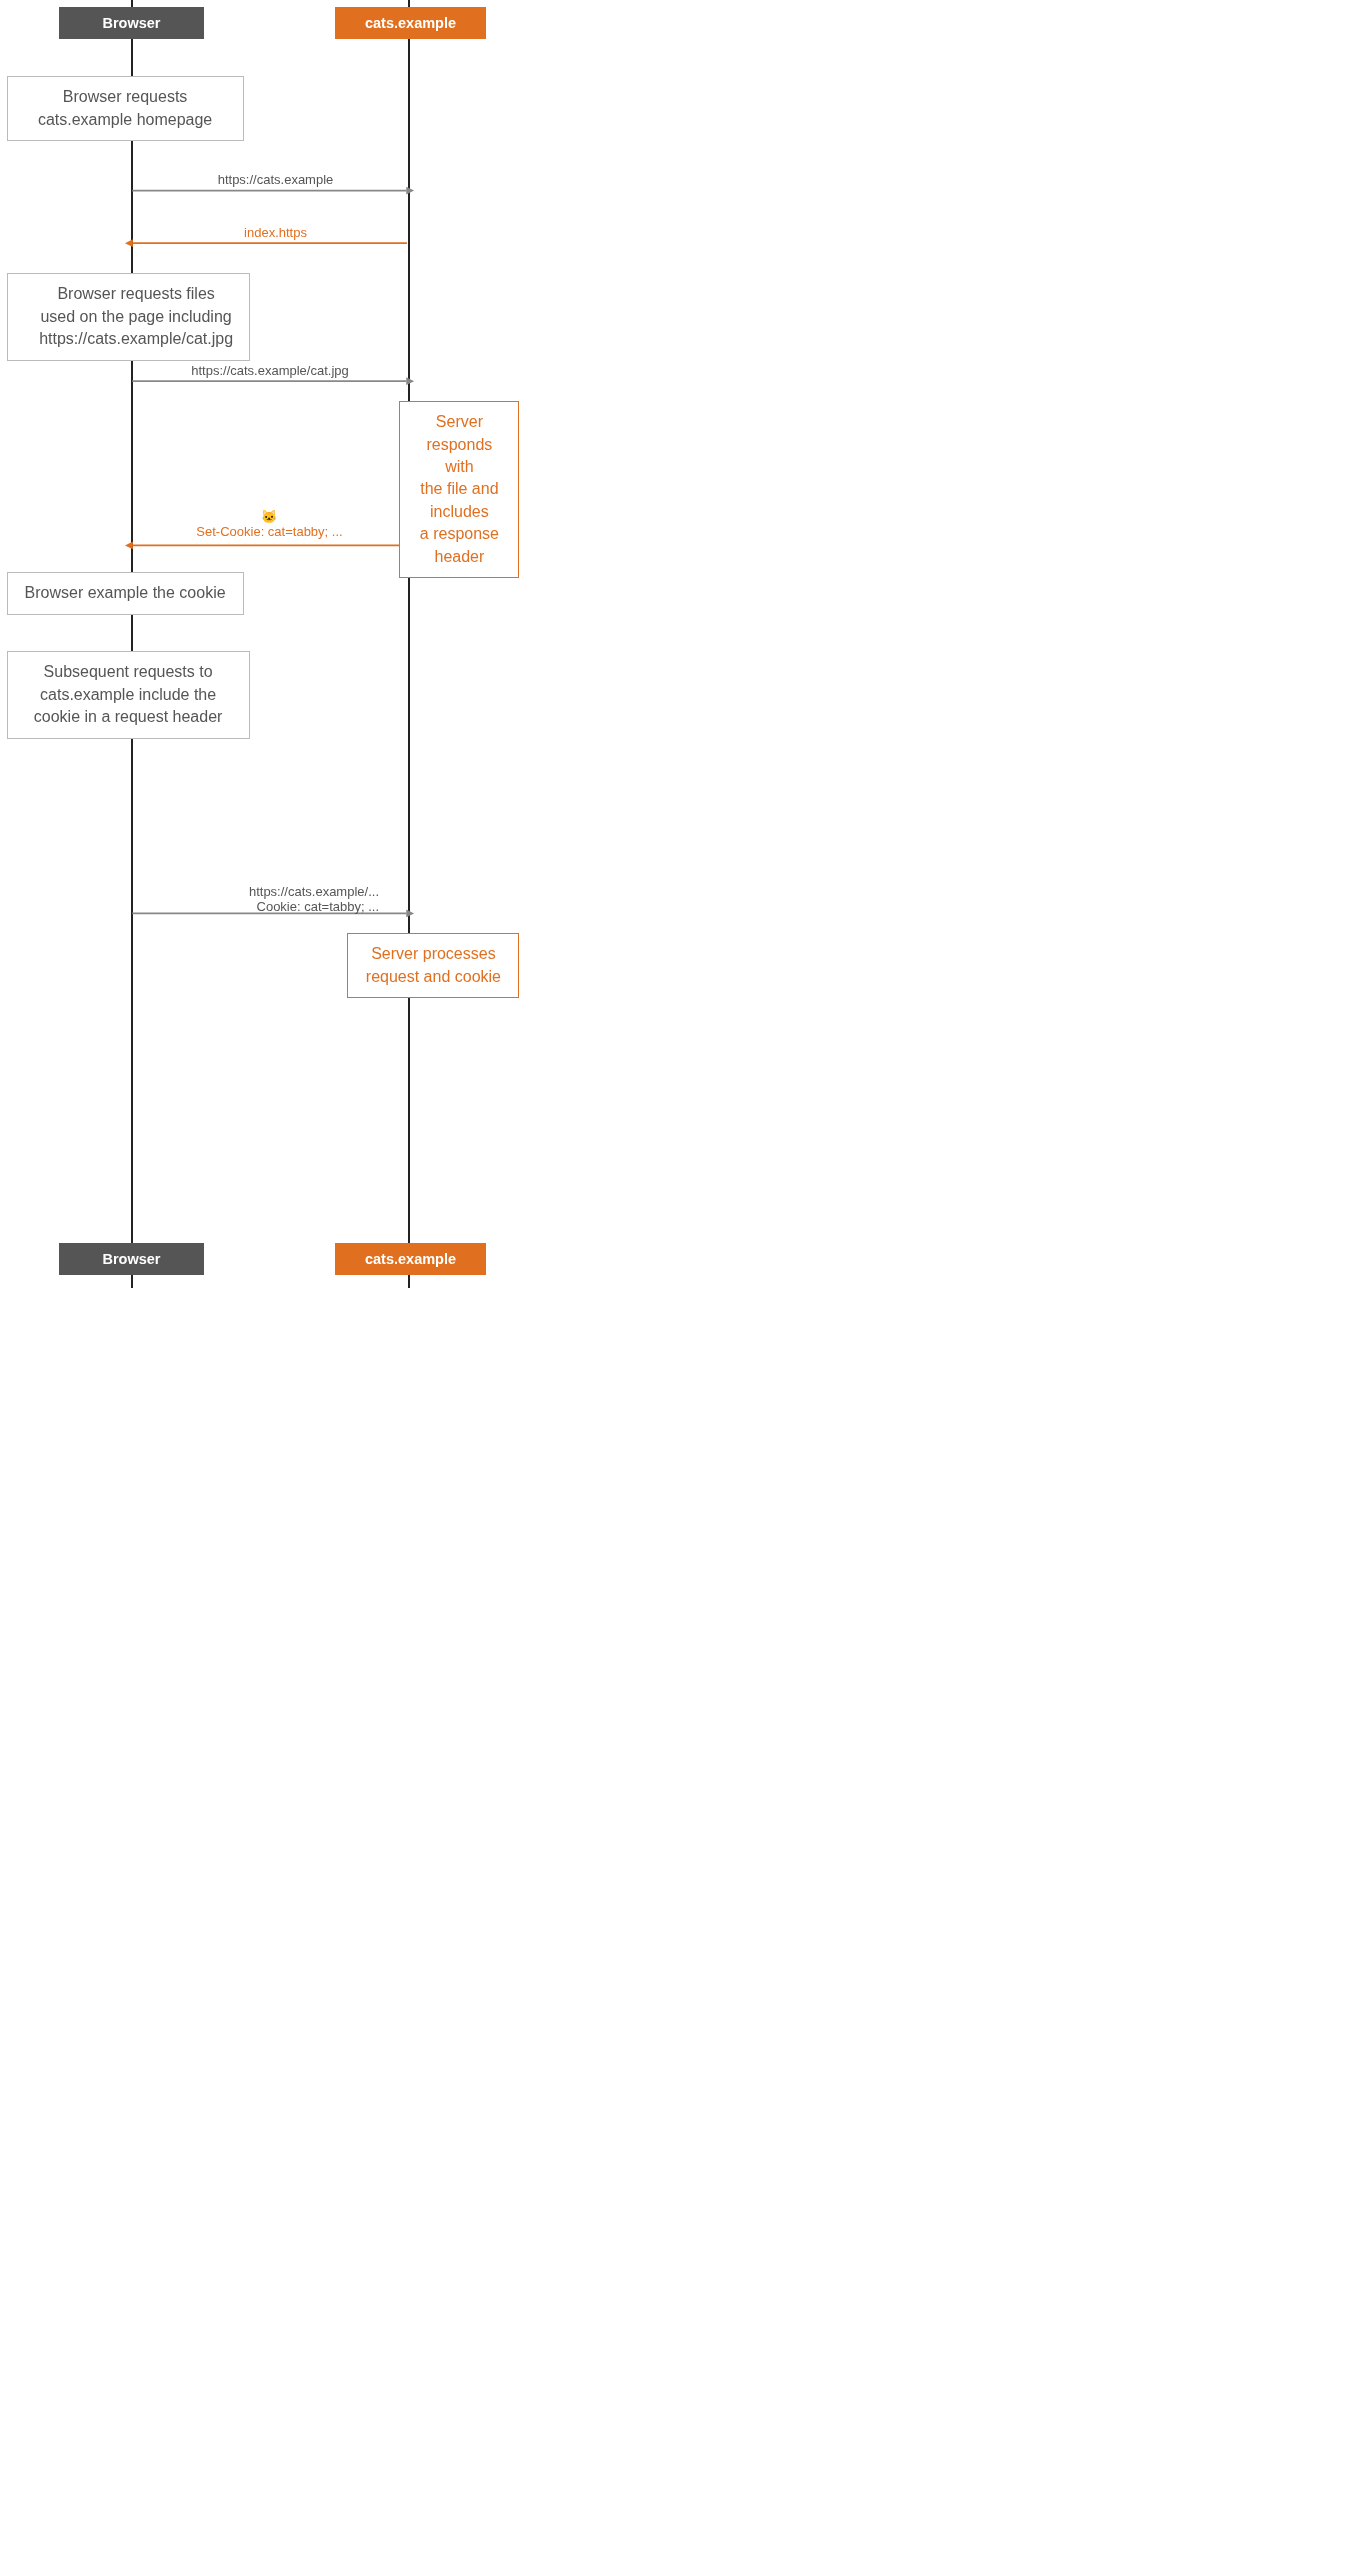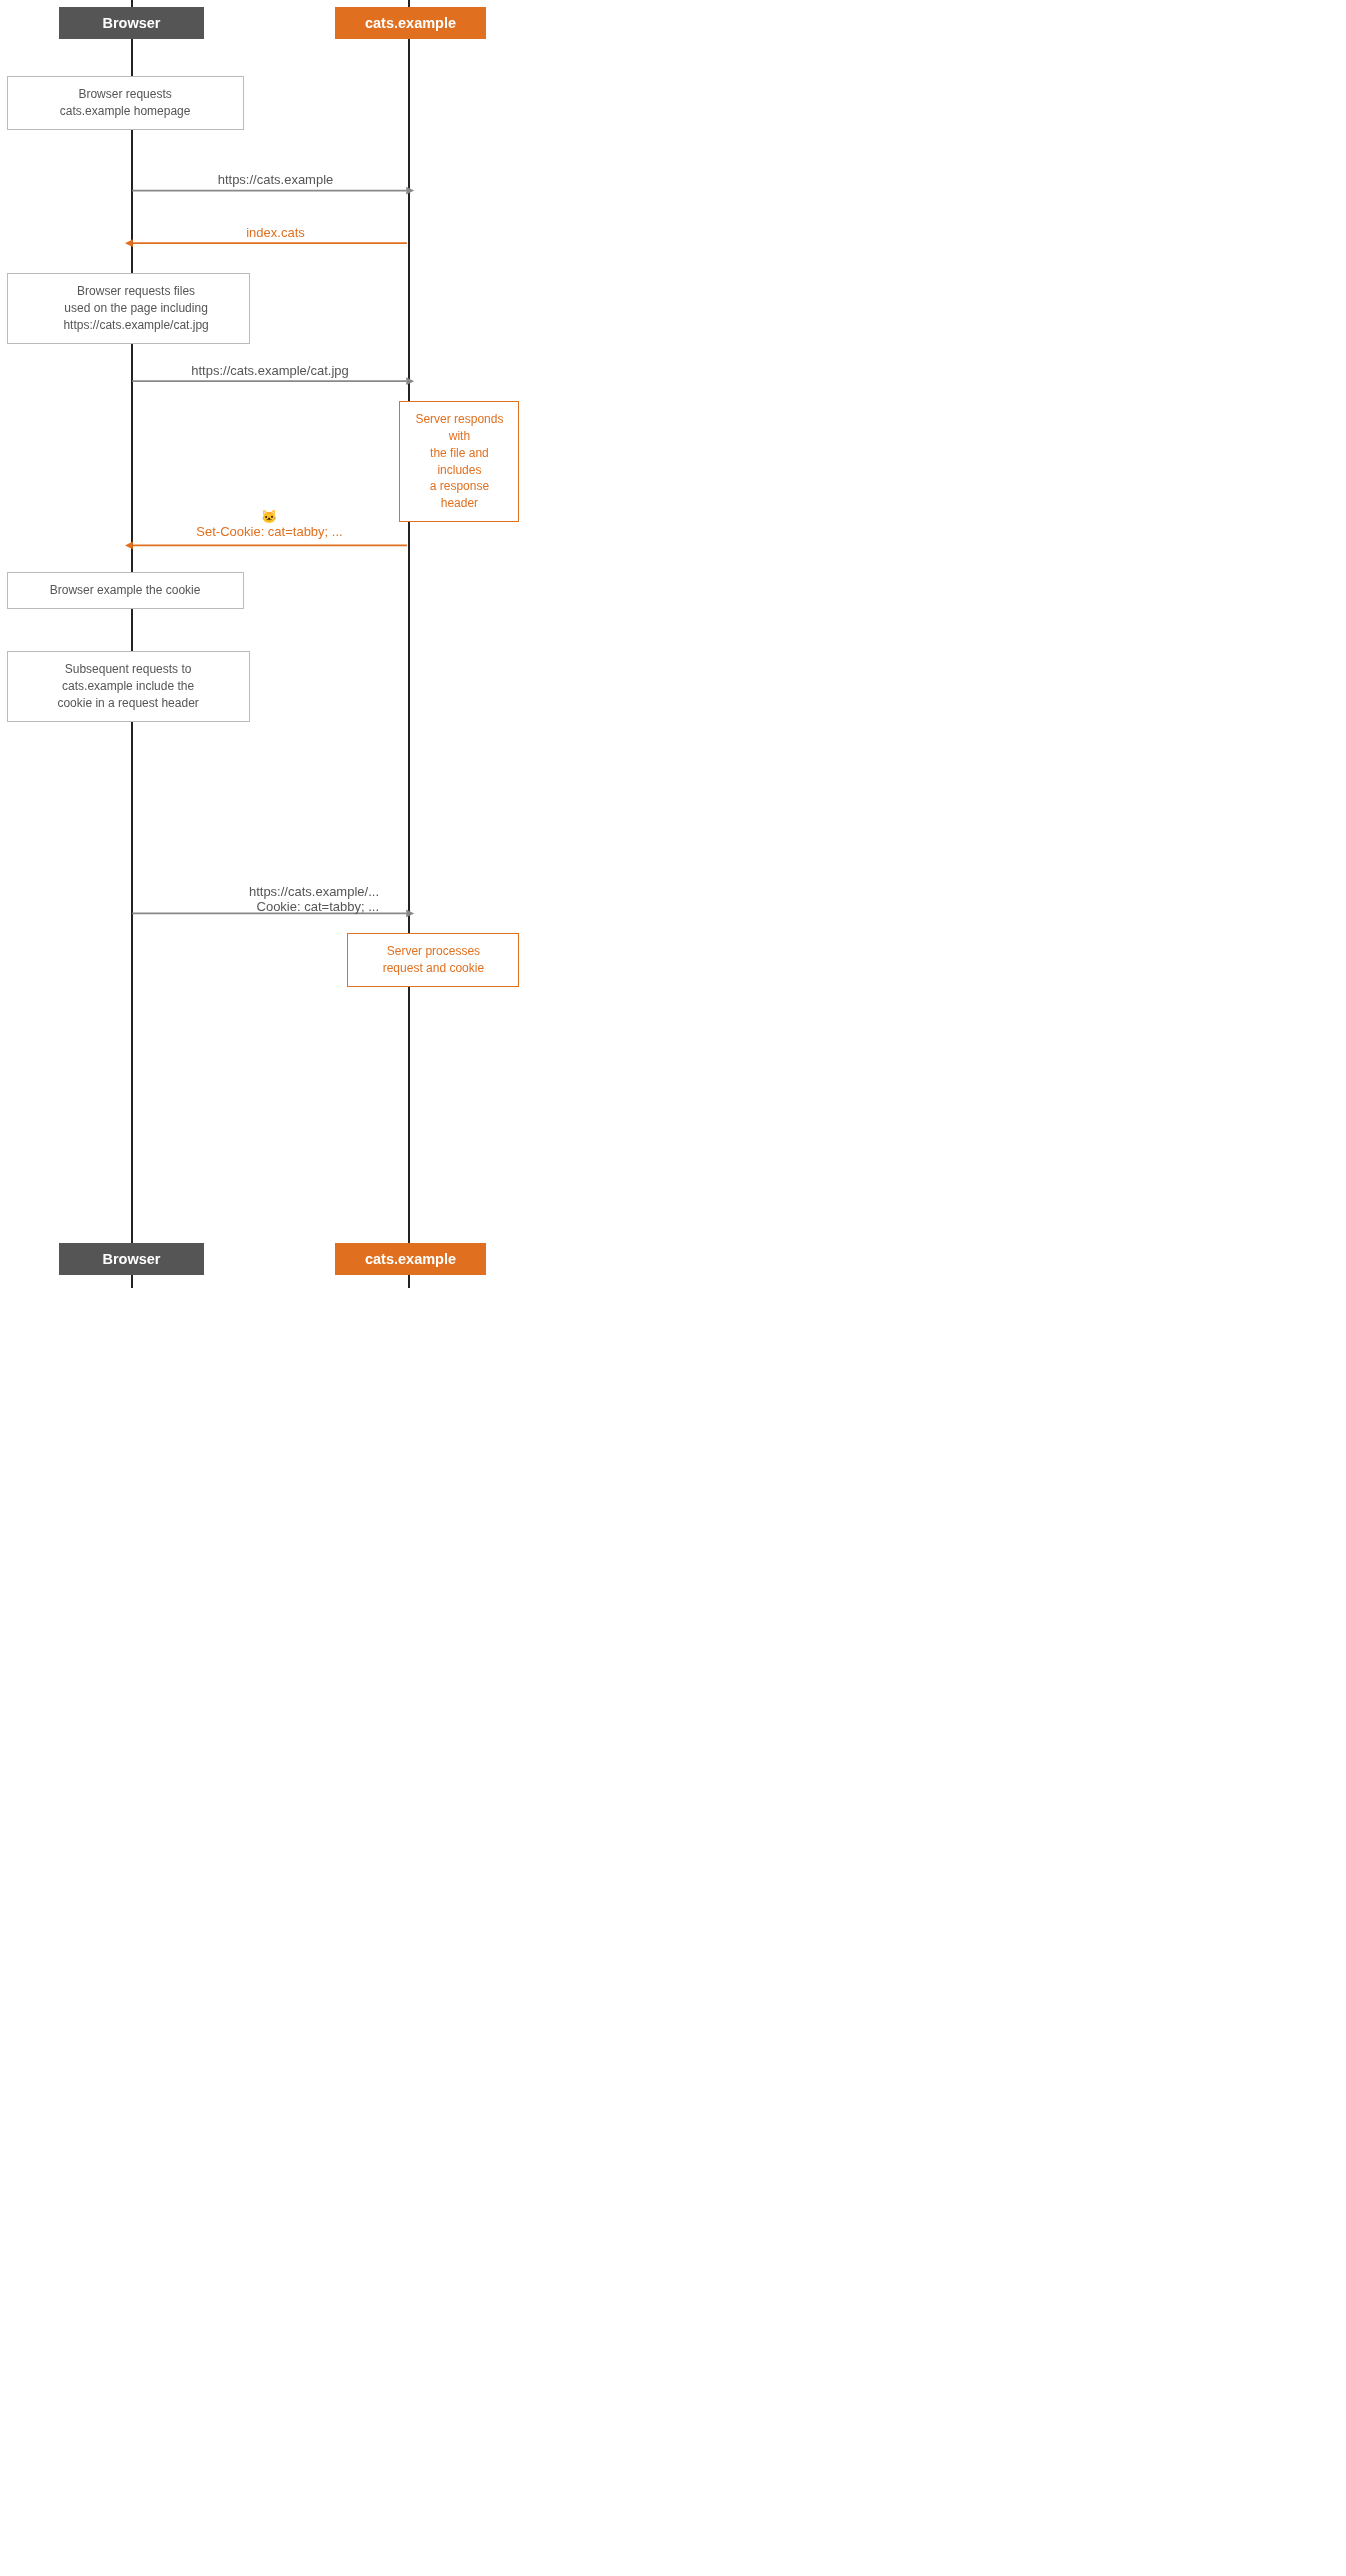--- a/index.html
+++ b/index.html
@@ -78,21 +78,21 @@
       background: #e07020;
       width: 151px;
     }
 
     
     .note-box {
       position: absolute;
       border: 1.3px solid #bbb;
       background: #fff;
       padding: 9.2px 12px;
-      font-size: 12px;
+      font-size: 16px;
       color: #555;
       text-align: center;
       line-height: 1.4;
     }
     .note-box.orange-border {
       border-color: #e07020;
       color: #e07020;
     }
     .arrow-label {
       position: absolute;
@@ -146,21 +146,21 @@
 
   <div class="note-box" style="left:6.6px; top:76px; width:237px;">
     Browser requests<br>cats.example homepage
   </div>
 
   <div class="arrow-label" style="left:164px; top:172px; width:223px;">
     https://cats.example
   </div>
 
   <div class="arrow-label orange" style="left:164px; top:225px; width:223px;">
-    index.cats
+    index.https
   </div>
 
   <div class="note-box" style="left:6.6px; top:273px; width:243px;padding-left:28px;">
     Browser requests files<br>used on the page including<br>https://cats.example/cat.jpg
   </div>
 
   <div class="arrow-label" style="left:145px; top:363px; width:250px;">
     https://cats.example/cat.jpg
   </div>
 

